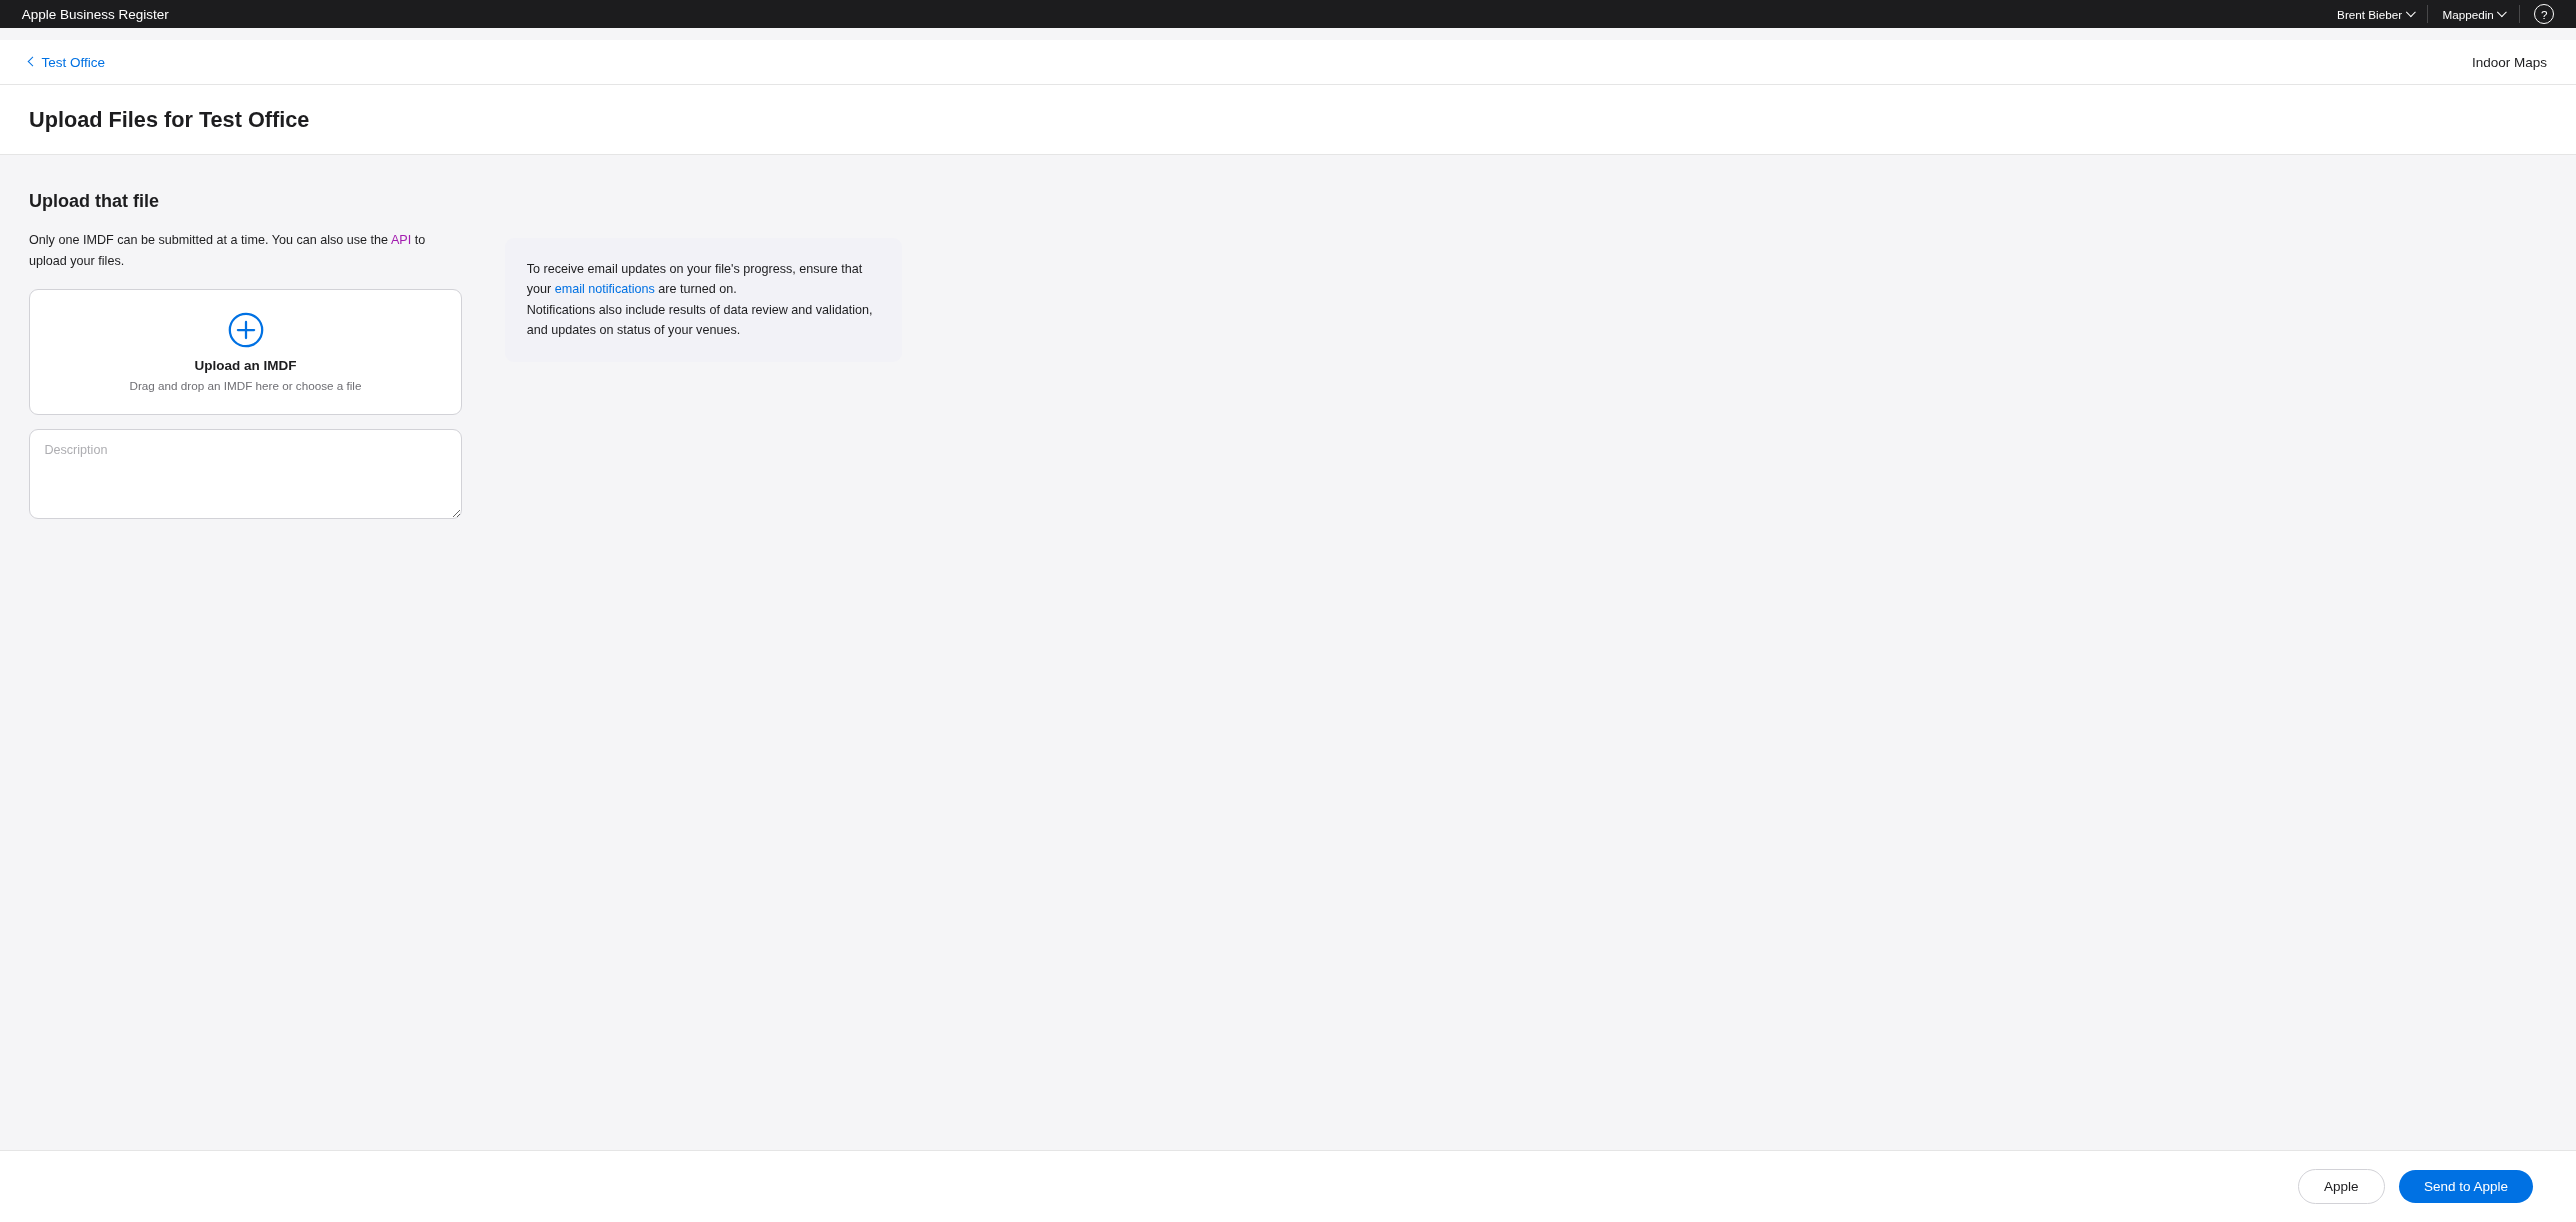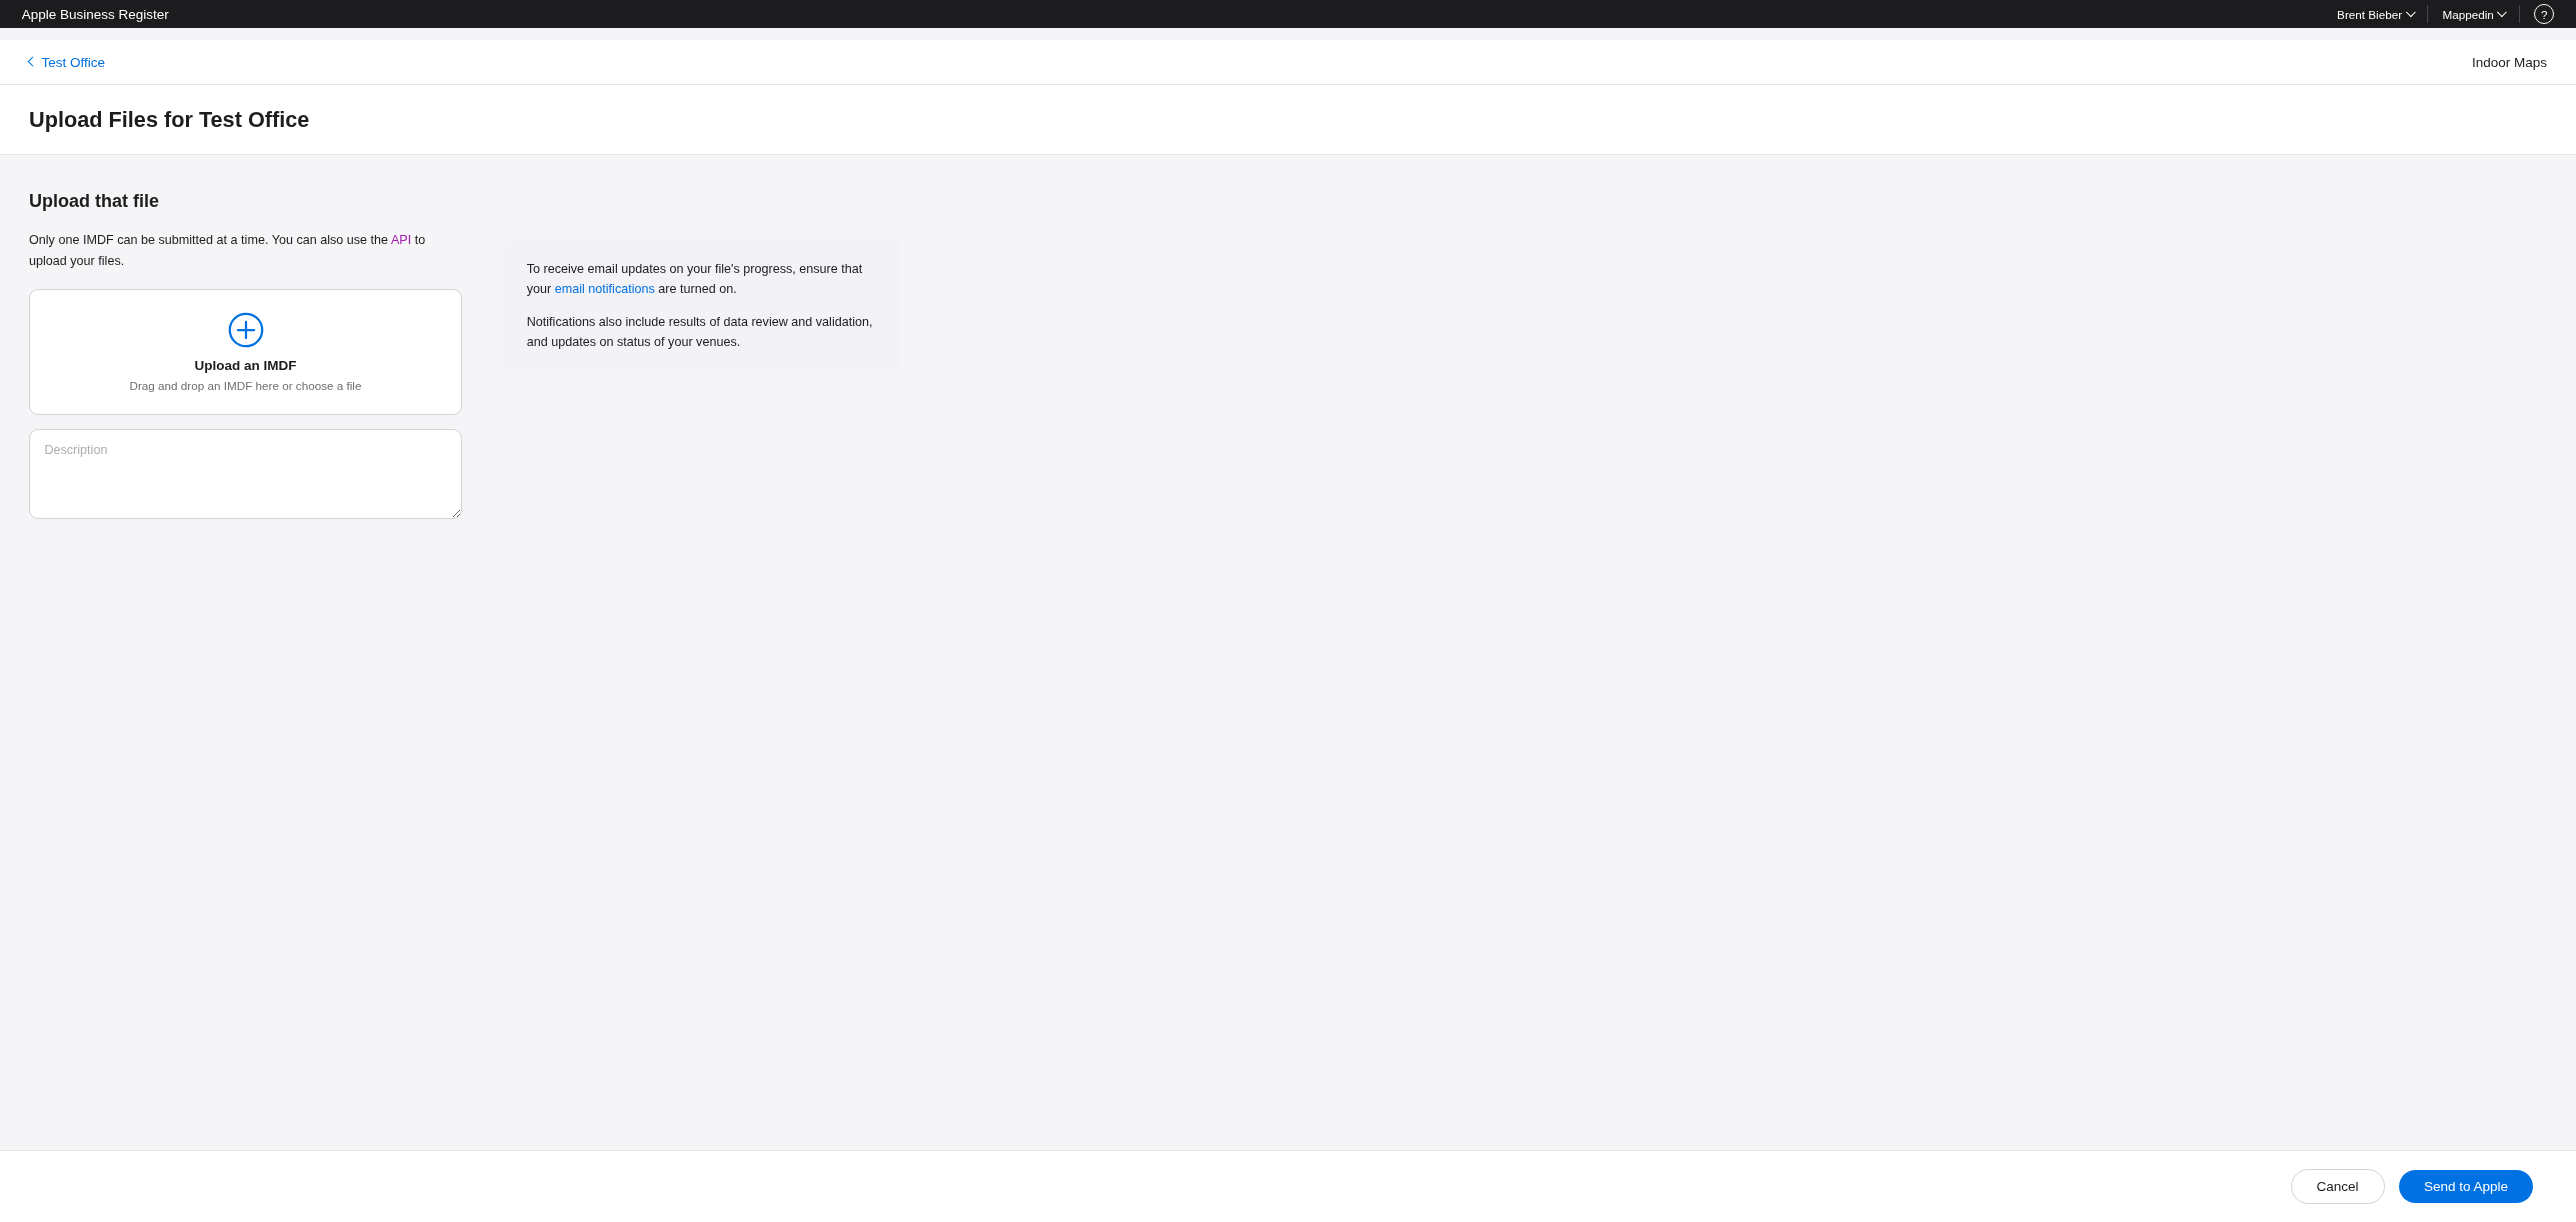--- a/index.html
+++ b/index.html
@@ -259,21 +259,21 @@
       background: #f2f2f7;
       border-radius: 9px;
       padding: 21.7px;
       margin-top: 7.2px;
     }
 
     .info-box-text {
       font-size: 12.6px;
       color: #1d1d1f;
       line-height: 1.6;
-      margin-bottom: 12px;
+      margin-bottom: 0;
     }
 
     .info-box-text a {
       color: #0071e3;
       text-decoration: none;
     }
 
     .info-box-text-second {
       font-size: 12.6px;
       color: #1d1d1f;
@@ -395,16 +395,16 @@
           </a>
           <span>are turned on.</span>
         </p>
         <p class="info-box-text-second">Notifications also include results of data review and validation, and updates on status of your venues.</p>
       </div>
     </div>
   </div>
 </div>
 
 <div class="footer-bar">
-  <button class="btn-cancel">Cancel</button>
+  <button class="btn-cancel">Apple</button>
   <button class="btn-send">Send to Apple</button>
 </div>
 
 
 </body></html>

